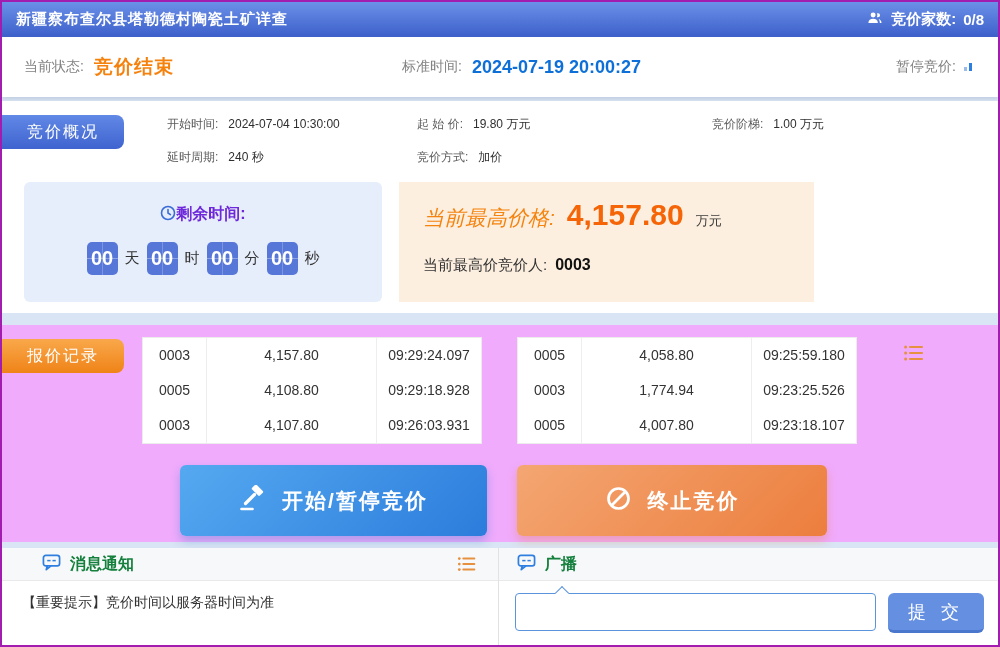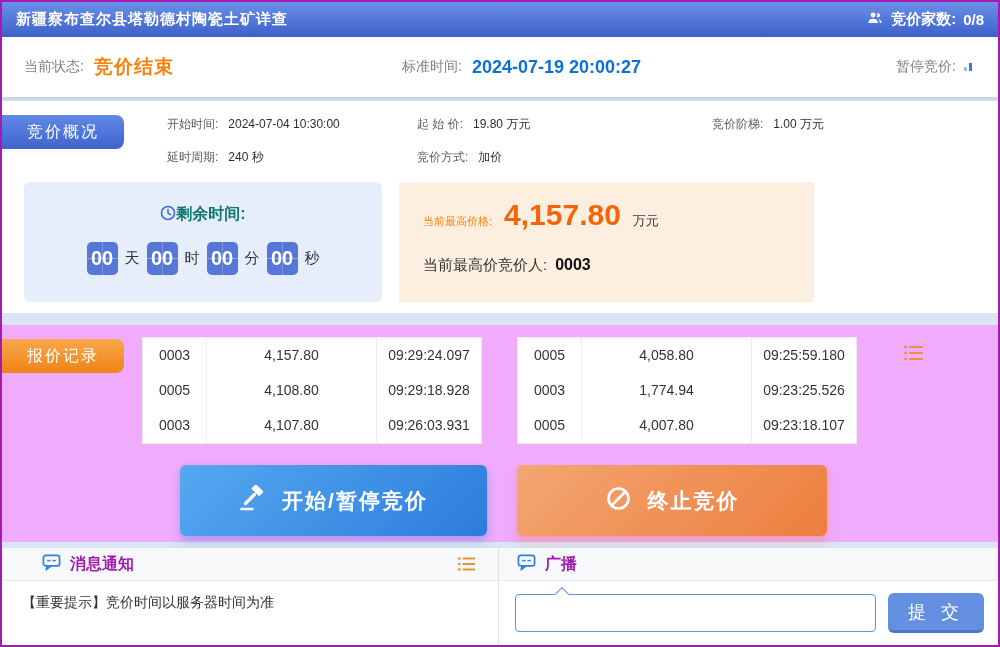--- a/index.html
+++ b/index.html
@@ -32,31 +32,31 @@
   .badge-blue{background:linear-gradient(180deg,#6189e6,#3f63cf);}
   .badge-orange{background:linear-gradient(180deg,#f9a84b,#ef8318);}
   .field{position:absolute;font-size:12px;white-space:nowrap;}
   .f-label{color:#5c5c5c;margin-right:10px;}
   .f-value{color:#2f2f2f;}
   .pos-f0{left:165px;top:15px;} .pos-f1{left:415px;top:15px;} .pos-f2{left:710px;top:15px;}
   .pos-f3{left:165px;top:48px;} .pos-f4{left:415px;top:48px;}
 
   .countdown{position:absolute;left:22px;top:81px;width:358px;height:120px;background:#e6edfb;border-radius:6px;}
   .cd-title{display:flex;align-items:center;justify-content:center;gap:0;margin-top:22px;
-    color:#0f766e;font-weight:bold;font-size:16px;}
+    color:#6d28d9;font-weight:bold;font-size:16px;}
   .cd-digits{display:flex;align-items:center;justify-content:center;margin-top:17px;gap:7px;}
   .digit{width:31px;height:33px;background:#5777d8;border-radius:5px;color:#fff;font-weight:bold;font-size:20px;
     display:flex;align-items:center;justify-content:center;
     background-image:linear-gradient(to bottom,rgba(255,255,255,0) 47%,rgba(255,255,255,.32) 47%,rgba(255,255,255,.32) 53%,rgba(255,255,255,0) 53%),
                      linear-gradient(to right,rgba(255,255,255,0) 48%,rgba(255,255,255,.22) 48%,rgba(255,255,255,.22) 52%,rgba(255,255,255,0) 52%);}
   .cd-unit{font-size:15px;color:#333;}
 
   .price-panel{position:absolute;left:397px;top:81px;width:415px;height:120px;background:#fcefdf;}
   .pp-row1{position:absolute;left:24px;top:16px;display:flex;align-items:baseline;gap:12px;white-space:nowrap;}
-  .pp-label{font-size:11px;color:#f5830f;}
+  .pp-label{font-size:21px;color:#f5830f;font-style:italic;}
   .pp-value{font-size:30px;font-weight:bold;color:#f56508;}
   .pp-unit{font-size:13px;color:#3a3a3a;}
   .pp-row2{position:absolute;left:24px;top:74px;font-size:15px;color:#333;white-space:nowrap;}
   .pp-bidder{font-weight:bold;color:#111;font-size:16px;margin-left:8px;}
 
   
   .sec2{position:absolute;left:0;top:323px;width:100%;height:217px;background:#f0abfc;}
   .bid-table{position:absolute;top:12px;border:1px solid #ececec;background:#fff;}
   .t-left{left:140px;} .t-right{left:515px;}
   .bid-row{display:flex;height:35px;align-items:stretch;}
@@ -73,24 +73,24 @@
   .btn-orange{left:515px;width:310px;background:linear-gradient(135deg,#f4a672,#ec7e3e);box-shadow:0 5px 10px rgba(230,130,60,.35);}
 
   
   .footer{position:absolute;left:0;top:546px;width:100%;bottom:0;background:#fff;display:flex;}
   .f-col{position:relative;box-sizing:border-box;}
   .f-left{width:497px;border-right:1px solid #e2e2e2;}
   .f-right{flex:1;}
   .f-head{height:33px;background:#f7f8fa;border-bottom:1px solid #e9e9e9;display:flex;align-items:center;gap:9px;box-sizing:border-box;}
   .f-head-left{padding:0 20px 0 40px;}
   .f-head-right{padding:0 20px 0 18px;}
-  .f-title{color:#a21caf;font-weight:bold;font-size:16px;}
+  .f-title{color:#15803d;font-weight:bold;font-size:16px;}
   .f-spacer{flex:1;}
   .notice-msg{padding:13px 20px;font-size:14px;color:#333;}
-  .bc-row{position:absolute;left:16px;right:14px;top:45px;display:flex;gap:12px;align-items:center;}
+  .bc-row{position:absolute;left:16px;right:14px;top:45px;display:flex;gap:12px;}
   .bc-wrap{position:relative;flex:1;}
   .bc-input{width:100%;height:38px;box-sizing:border-box;border:1px solid #5b94dc;border-radius:4px;
     outline:none;font-size:14px;padding:0 10px;font-family:"Liberation Sans","DejaVu Sans",sans-serif;}
   .bc-notch{position:absolute;left:42px;top:-5px;width:9px;height:9px;background:#fff;
     border-left:1px solid #5b94dc;border-top:1px solid #5b94dc;transform:rotate(45deg);}
   .bc-submit{width:96px;height:40px;background:#6590e2;border:none;border-bottom:3px solid #4a77cc;border-radius:6px;
     color:#fff;font-size:18px;letter-spacing:5px;cursor:pointer;font-family:"Liberation Sans","DejaVu Sans",sans-serif;}
 </style>
 </head>
 <body>

